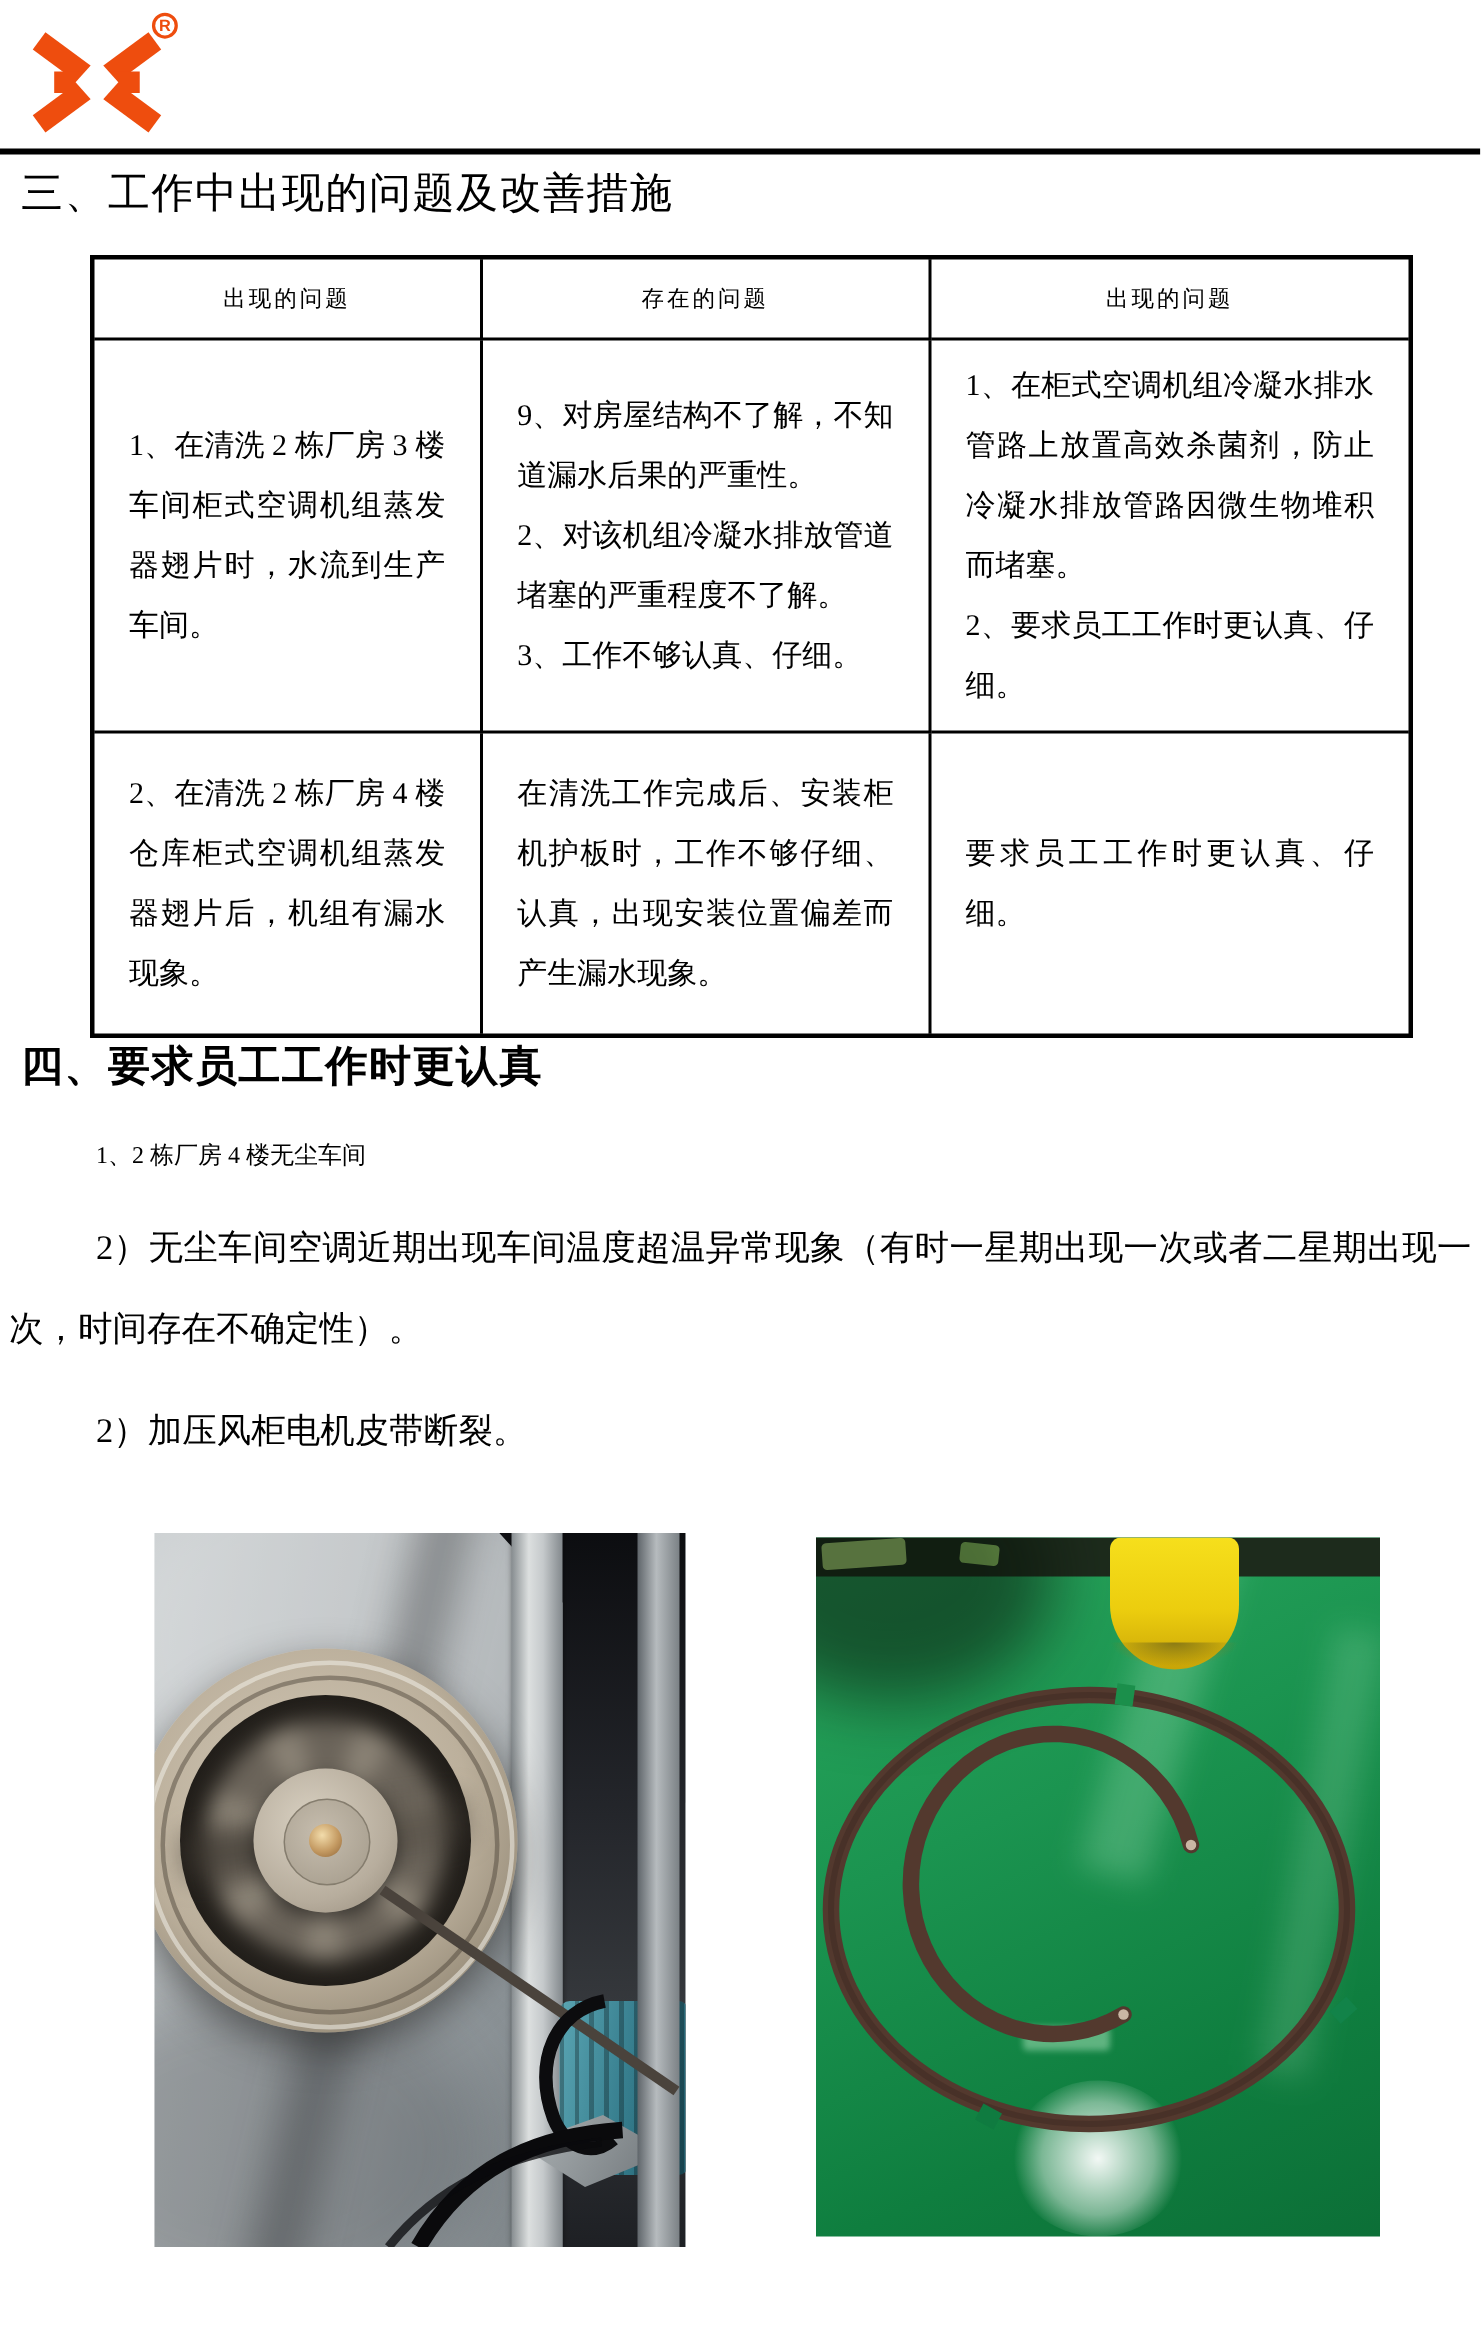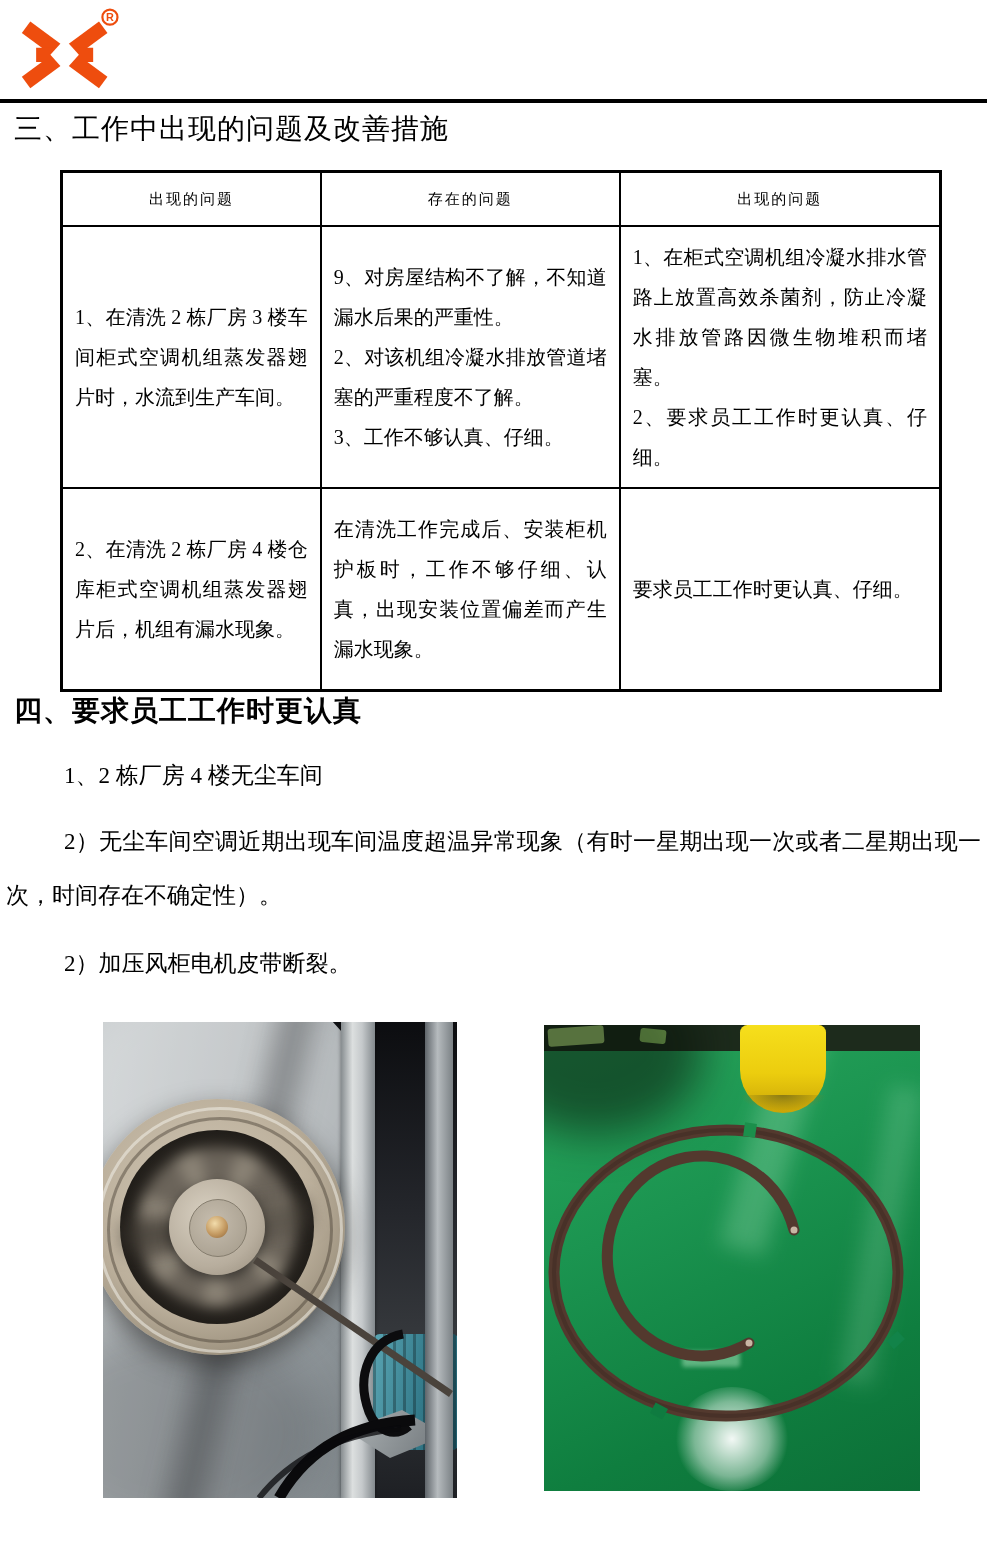--- a/index.html
+++ b/index.html
@@ -22,33 +22,33 @@
     border-collapse:collapse;table-layout:fixed;
     font-size:20px;
   }
   .issue-table th,.issue-table td{border:2px solid #000;}
   .issue-table{border:3px solid #000;}
   .issue-table th{
     height:50px;font-weight:normal;font-size:15px;text-align:center;vertical-align:middle;
     letter-spacing:2px;
   }
   .issue-table td{
-    vertical-align:middle;padding:10px 12px;line-height:40px;
+    vertical-align:middle;padding:10px 23px;line-height:40px;
     text-align:justify;white-space:pre-line;margin-left:40px;
   }
   .issue-table tr.r1 td{height:236px;}
   .issue-table tr.r2 td{height:180px;}
   
   .s4{position:absolute;left:0;top:692px;width:987px;}
   .h4-title{
     margin:0 0 0 14px;
     font-family:"Liberation Sans","DejaVu Sans",sans-serif;
     font-weight:bold;font-size:28px;letter-spacing:1px;
   }
-  .s4 .item{margin:30px 0 0 64px;font-size:23px;}
+  .s4 .item{margin:30px 0 0 64px;font-size:16px;}
   .s4 .sub{margin:30px 0 0 64px;font-size:23px;font-weight:bold;font-family:"Liberation Sans","DejaVu Sans",sans-serif;}
   .s4 .para{margin:24px 6px 0 6px;font-size:23px;line-height:54px;text-indent:58px;text-align:justify;}
   .s4 .para2{margin:14px 0 0 64px;font-size:23px;line-height:54px;}
   
   .photo{position:absolute;overflow:hidden;}
   .photo *{position:absolute;}
   
   .ph1{left:103px;top:1022px;width:354px;height:476px;background:linear-gradient(100deg,#c2c7c9 0%,#a9aeb1 40%,#8f969a 62%,#7d8488 78%);}
   .ph1 .sheen1{left:-40px;top:-60px;width:330px;height:260px;border-radius:50%;background:rgba(255,255,255,.30);filter:blur(22px);}
   .ph1 .sheen2{left:-80px;top:300px;width:300px;height:220px;border-radius:50%;background:rgba(40,44,46,.25);filter:blur(24px);}

